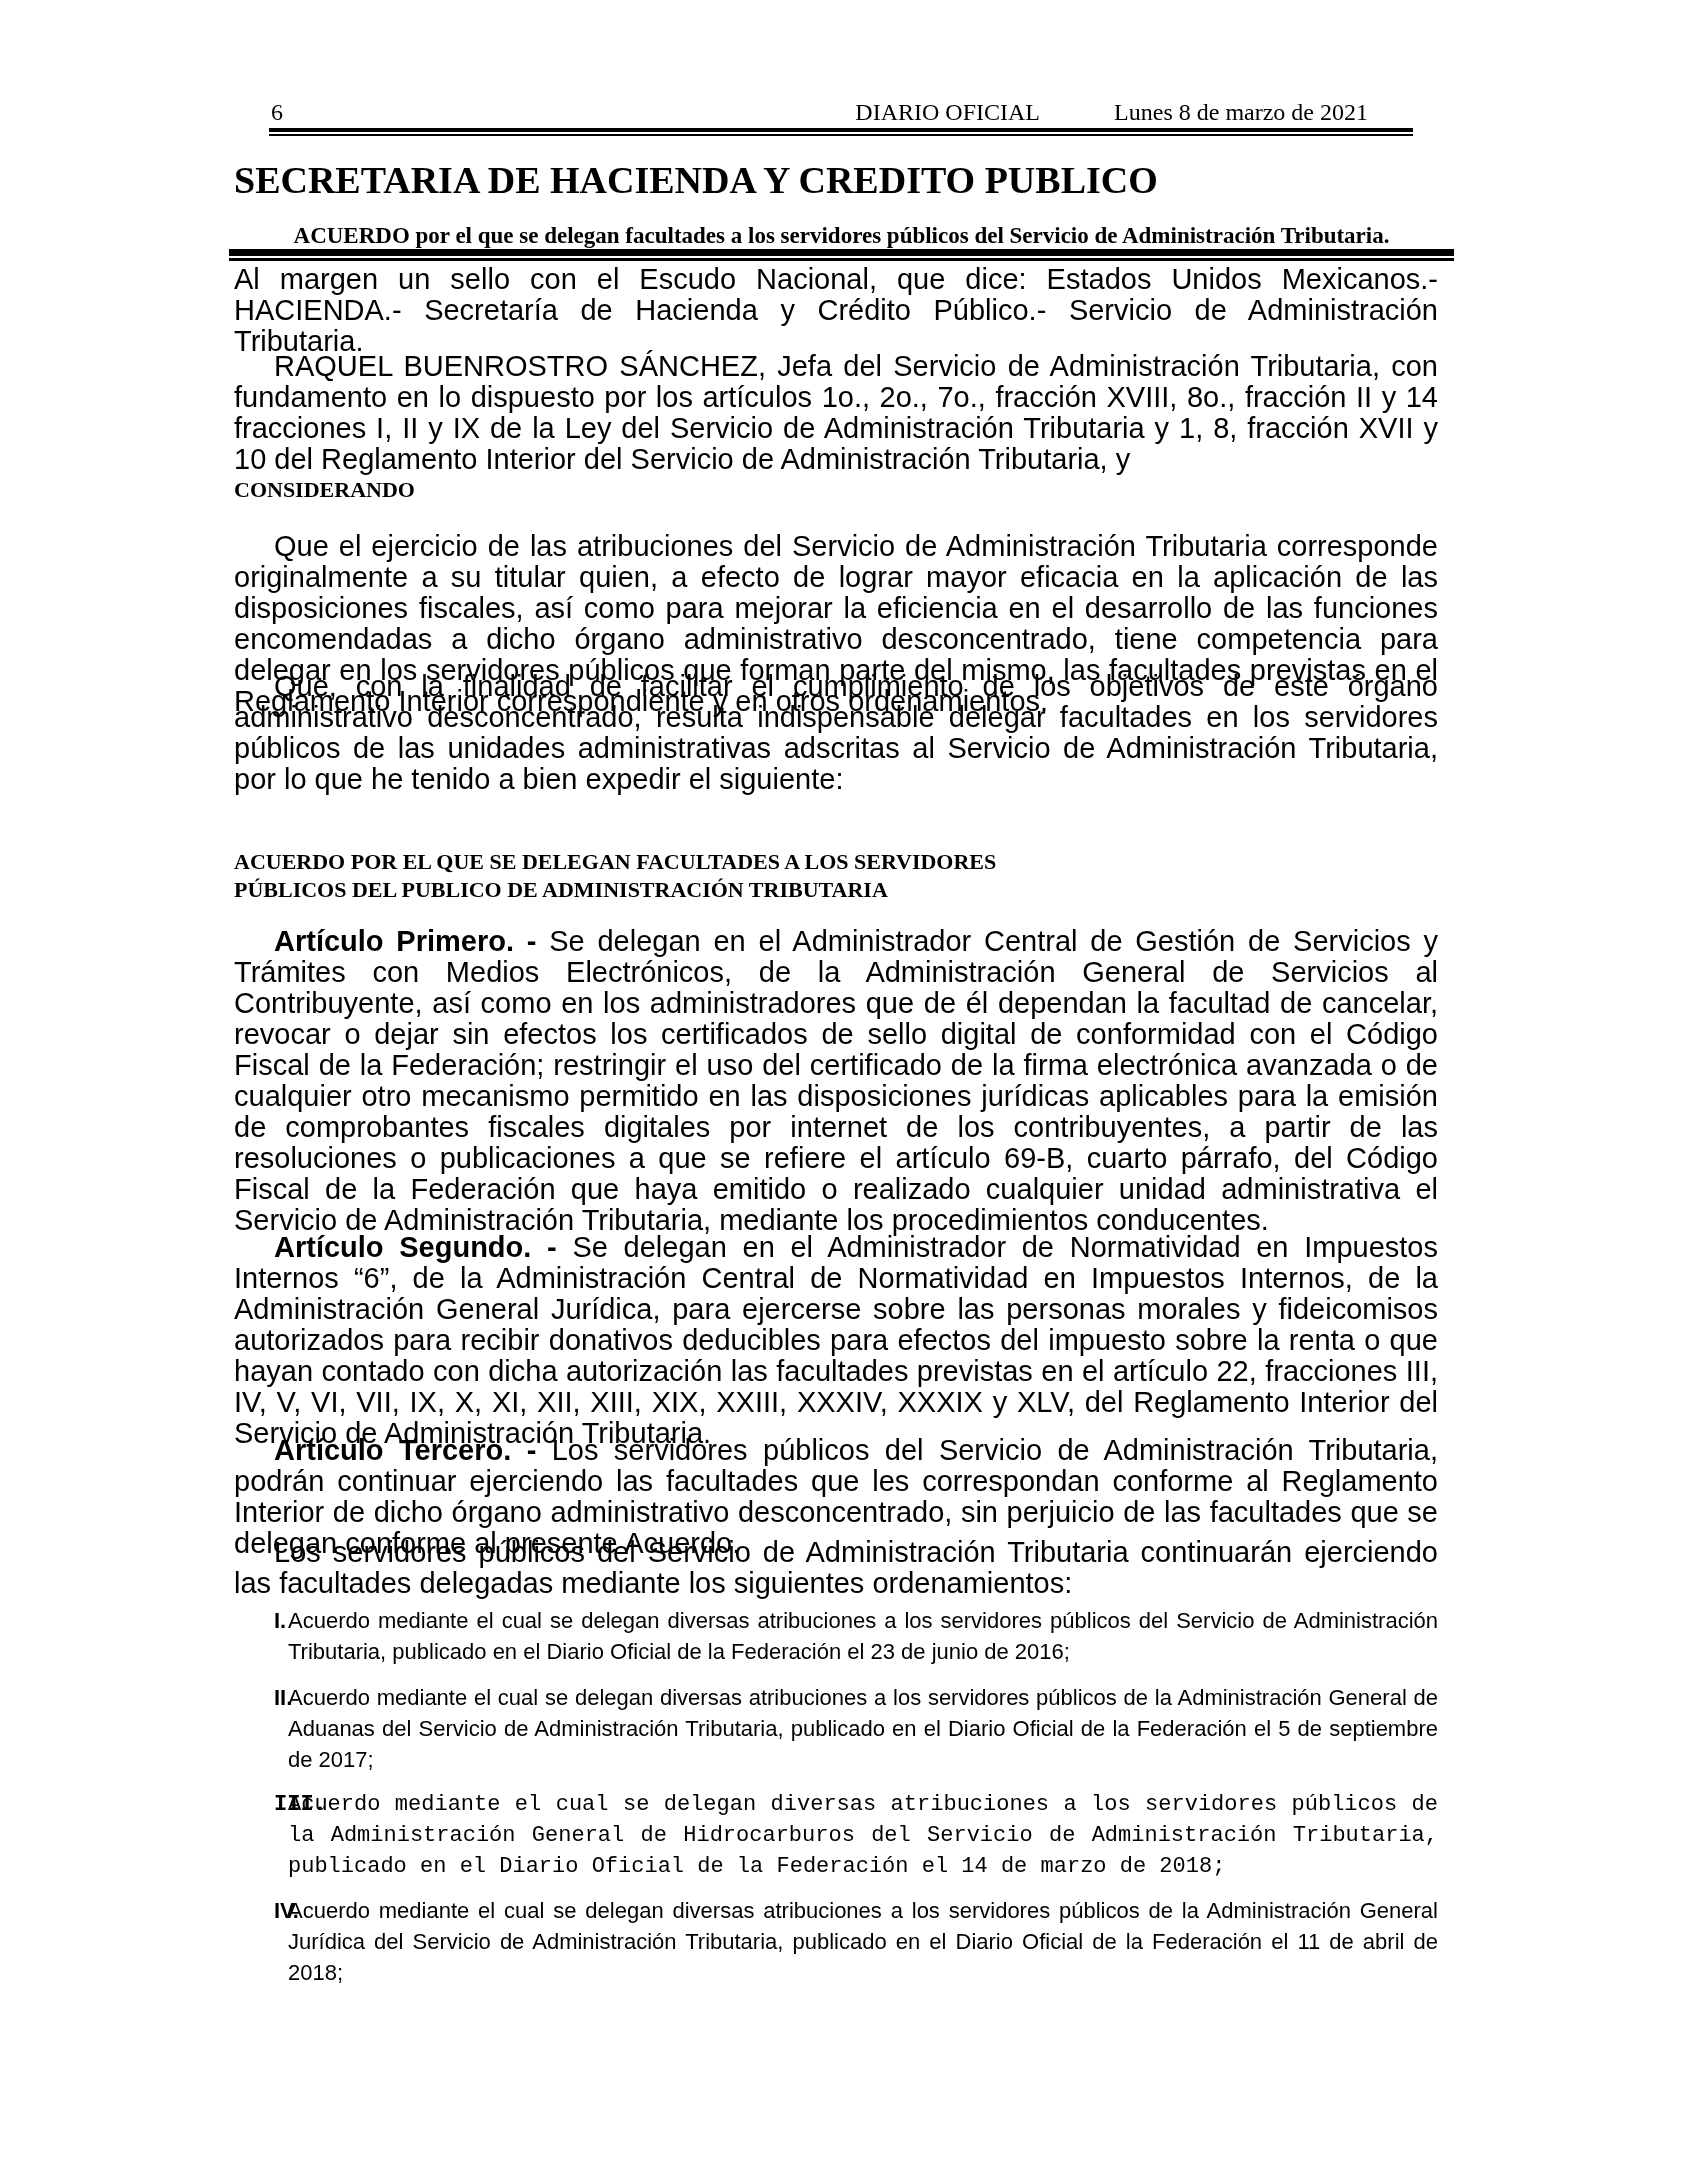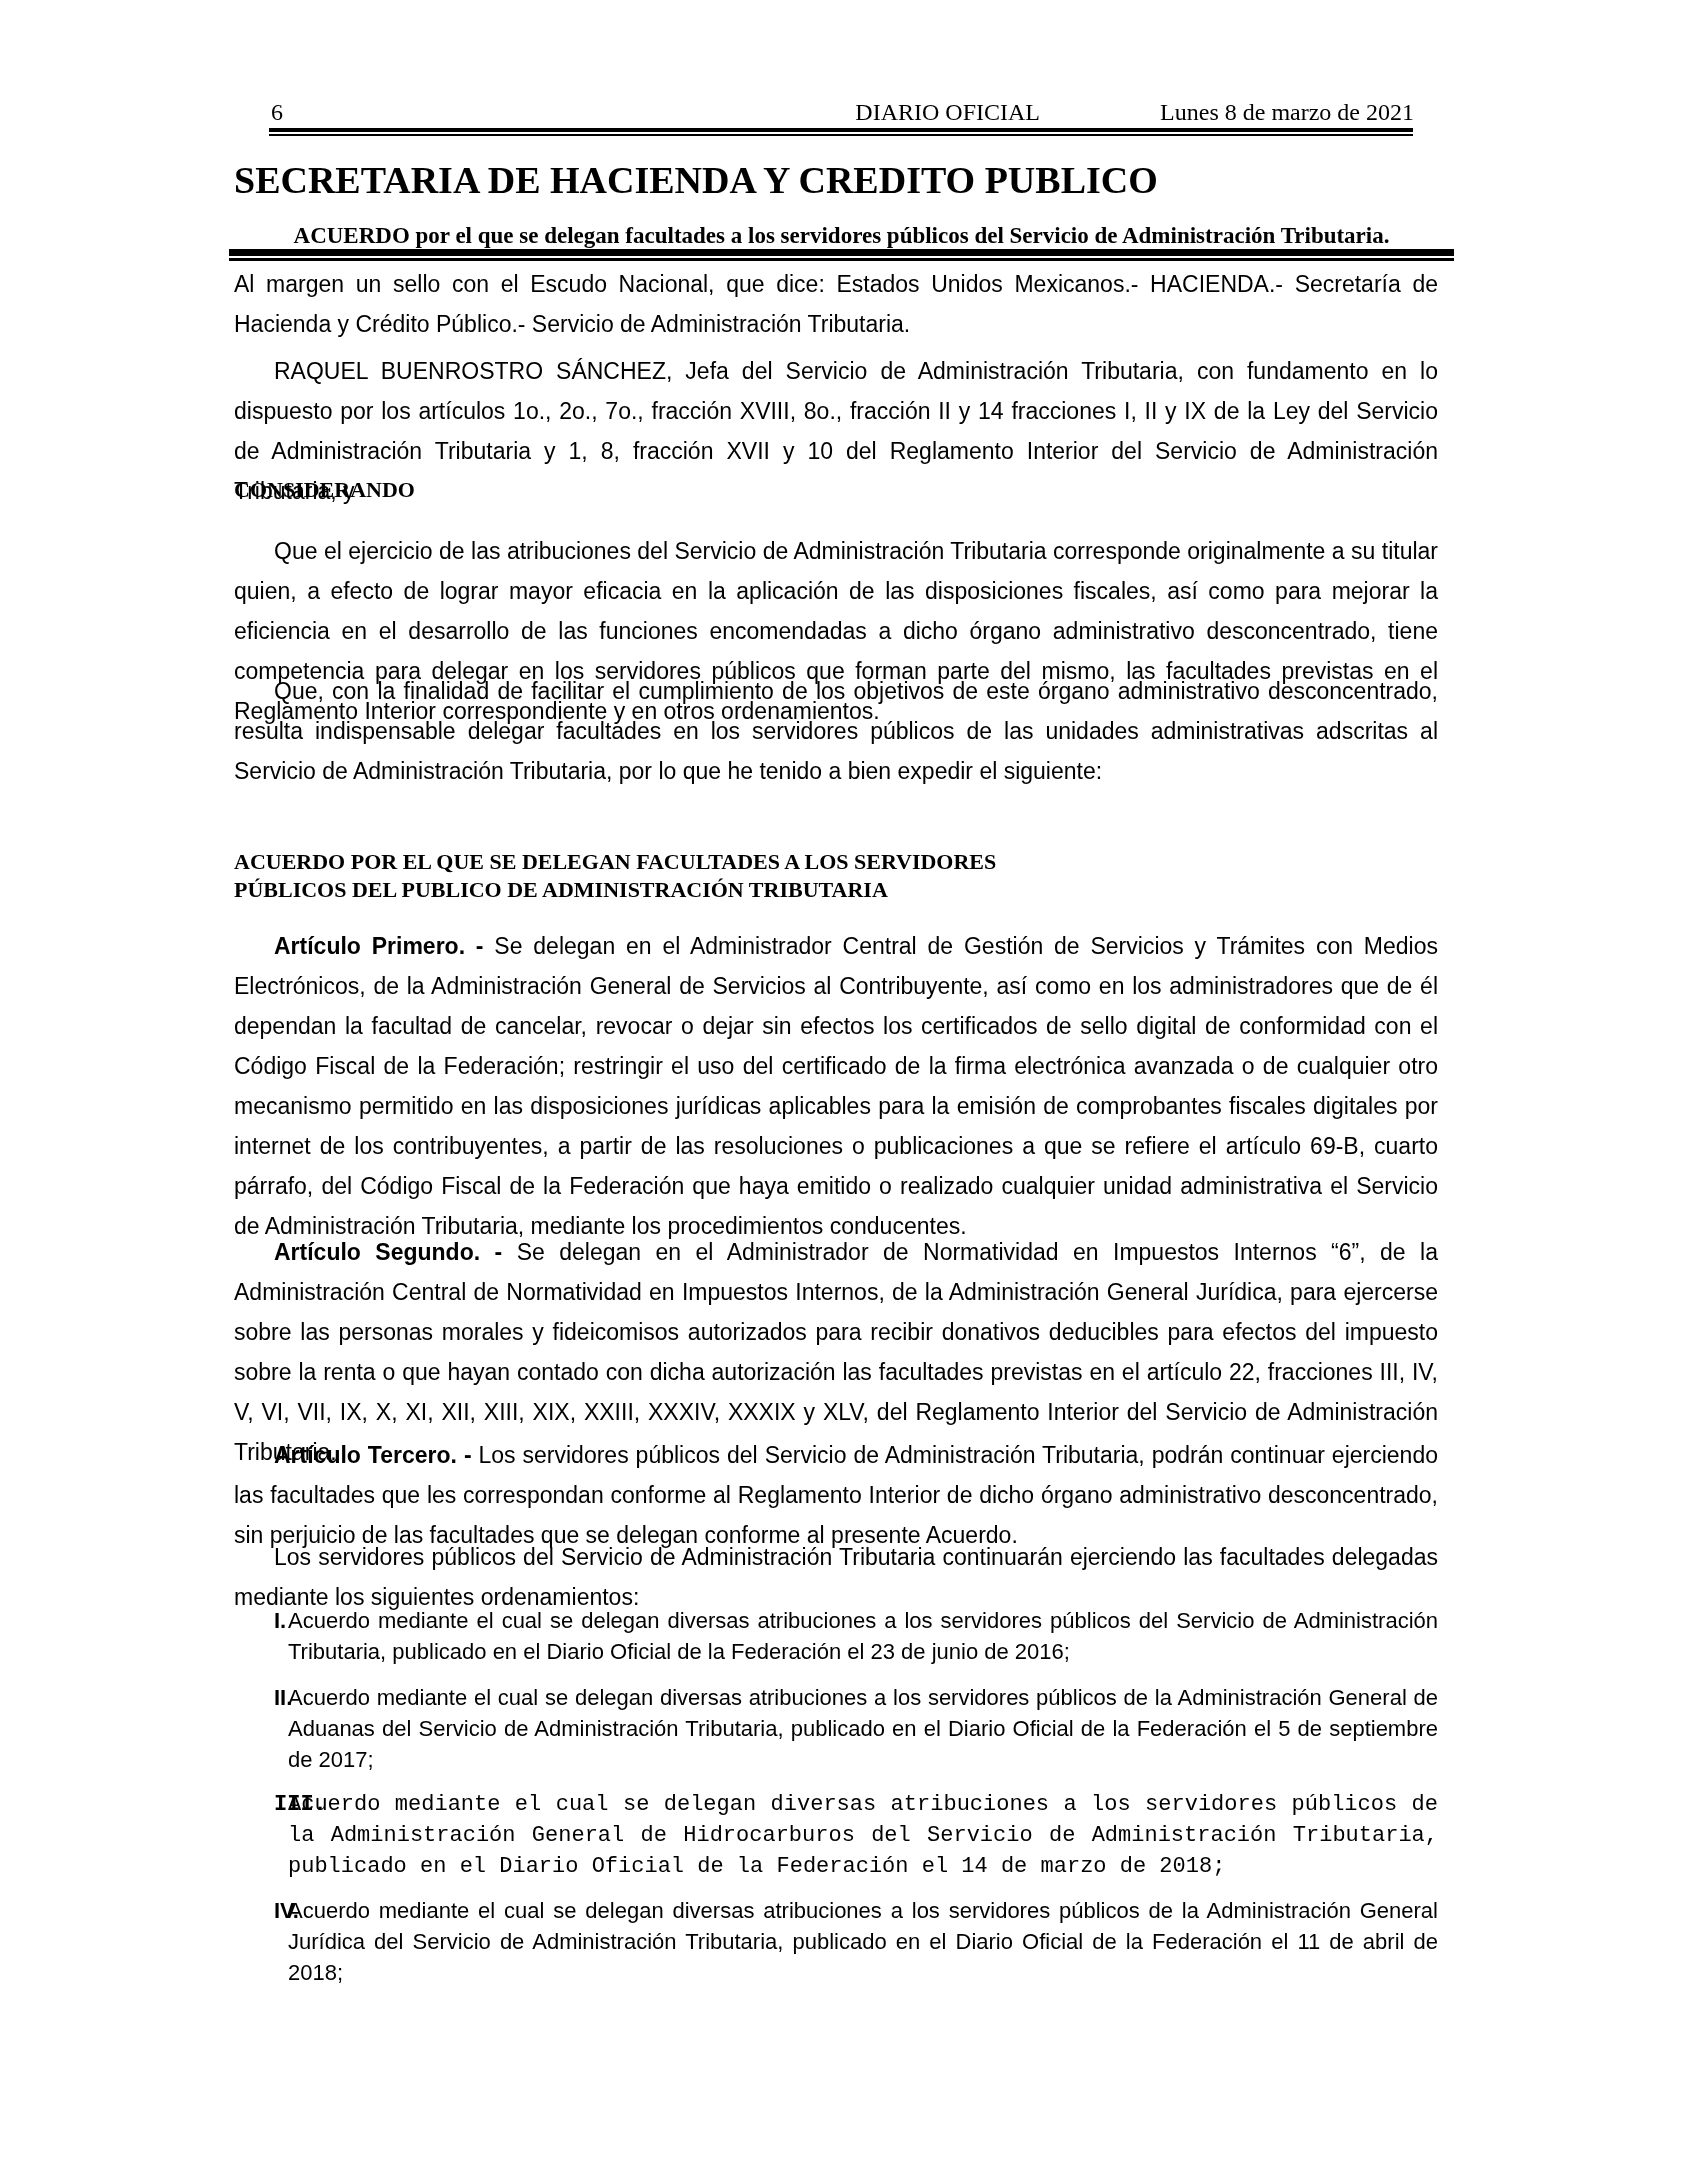--- a/index.html
+++ b/index.html
@@ -6,34 +6,34 @@
   body { width:1683px; height:2178px; position:relative; overflow:hidden; color:#000; }
   .abs { position:absolute; }
   .serif { font-family:"Liberation Serif", "DejaVu Serif", serif; }
   .sans { font-family:"Liberation Sans", "DejaVu Sans", sans-serif; }
   .hdr { top:98px; font-size:24px; line-height:28px; }
   .rule-thin { position:absolute; left:269px; width:1144px; height:0; border-top:4px solid #000; }
   .title { left:234px; width:1220px; top:156px; font-size:38px; font-weight:bold; line-height:48px; }
   .subtitle { left:229px; width:1225px; top:221px; text-align:center; font-size:23px; font-weight:bold; line-height:30px; white-space:nowrap; }
   .thick { left:229px; width:1225px; top:249px; height:7px; background:#000; }
   .thick2 { left:229px; width:1225px; top:258px; height:3px; background:#000; }
-  .para { left:234px; width:1204px; font-size:23px; line-height:40px; text-align:justify; }
+  .para { left:234px; width:1204px; font-size:29px; line-height:31px; text-align:justify; }
   .indent { text-indent:40px;margin-top:15px; }
   .center-bold { left:234px; width:1204px; text-align:left; font-weight:bold; font-size:22px; line-height:30px; }
   .list-item { left:234px; width:1204px; font-size:22px; line-height:31px; }
   .list-num { position:absolute; left:40px; top:0; font-weight:bold; }
   .list-text { margin-left:54px; text-align:justify; display:block; }
   b { font-weight:bold; }
 </style>
 </head>
 <body>
 
 <div class="abs serif hdr" style="left:271px;">6</div>
 <div class="abs serif hdr" style="left:644px; width:396px; text-align:right;">DIARIO OFICIAL</div>
-<div class="abs serif hdr" style="left:1018px; width:396px; text-align:right;">Lunes 8 de marzo de 2021</div>
+<div class="abs serif hdr" style="left:972px; width:396px; text-align:right;">Lunes 8 de marzo de 2021</div>
 <div class="rule-thin" style="top:128px;"></div>
 <div class="rule-thin" style="top:134px; border-top-width:2px;"></div>
 
 <div class="abs serif title">SECRETARIA DE HACIENDA Y CREDITO PUBLICO</div>
 
 <div class="abs serif subtitle">ACUERDO por el que se delegan facultades a los servidores públicos del Servicio de Administración Tributaria.</div>
 <div class="abs thick"></div>
 <div class="abs thick2"></div>
 
 <div class="abs sans para" style="top:264px;">Al margen un sello con el Escudo Nacional, que dice: Estados Unidos Mexicanos.- HACIENDA.- Secretaría de Hacienda y Crédito Público.- Servicio de Administración Tributaria.</div>

